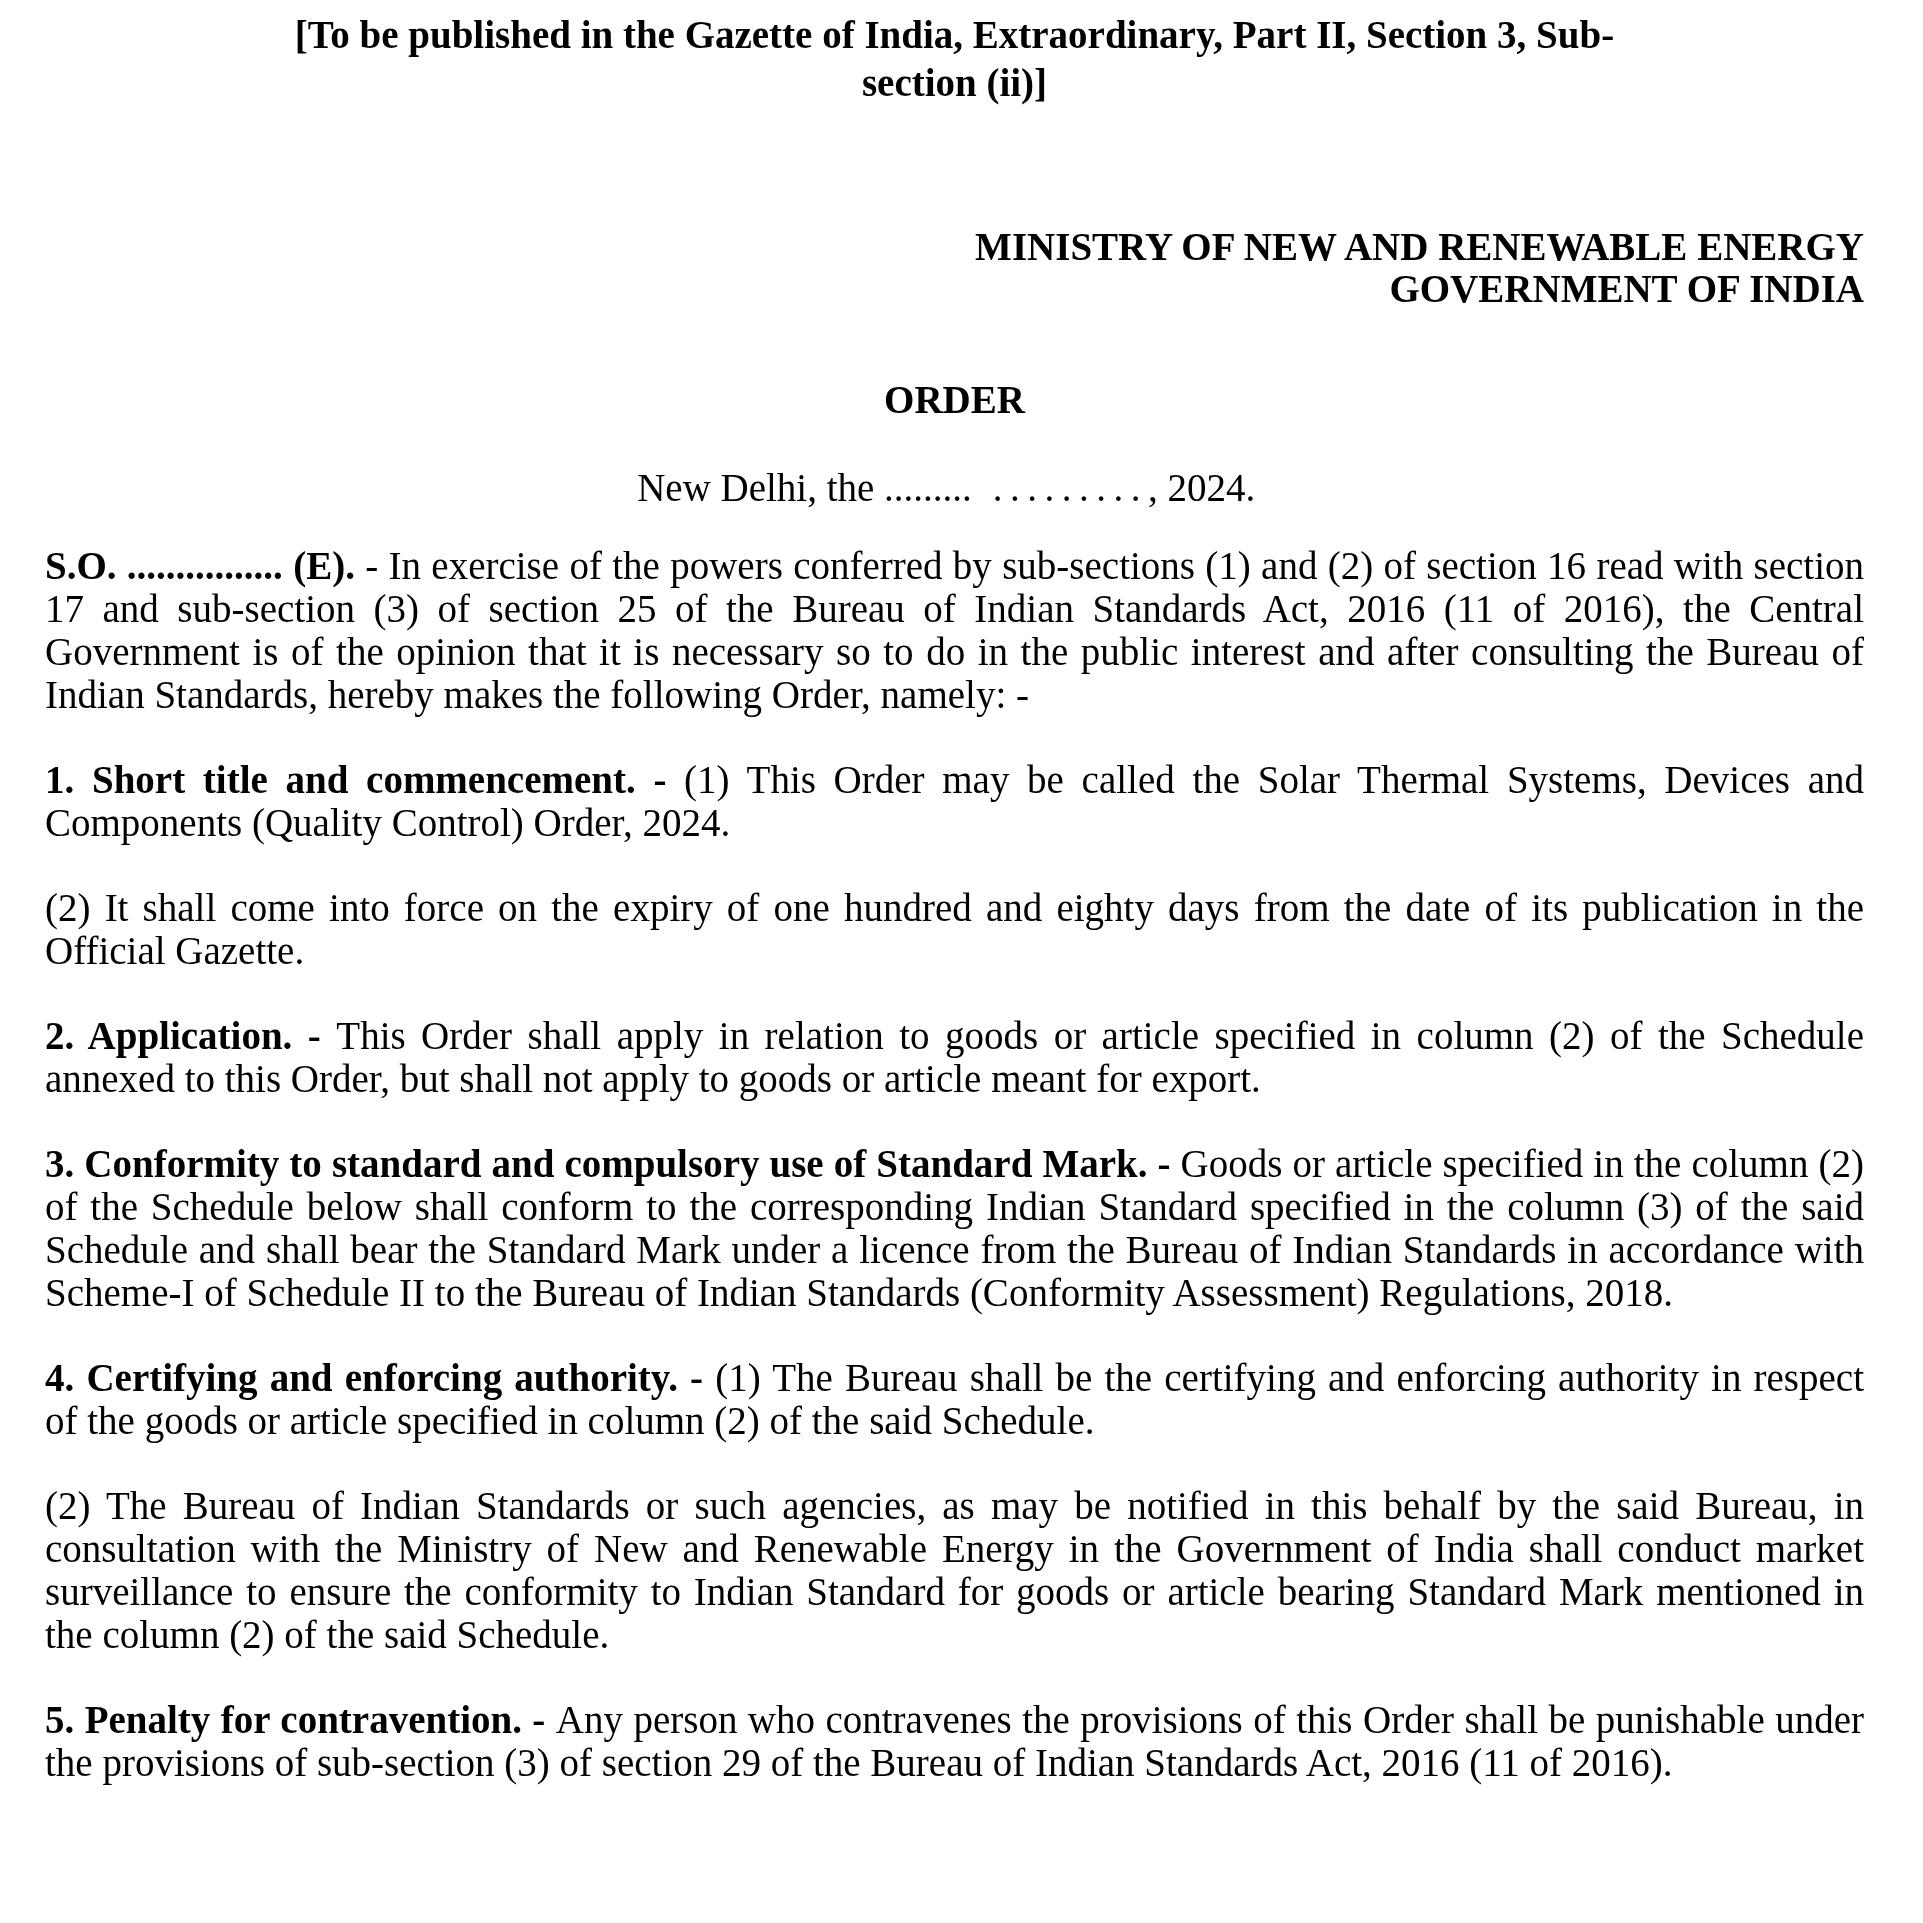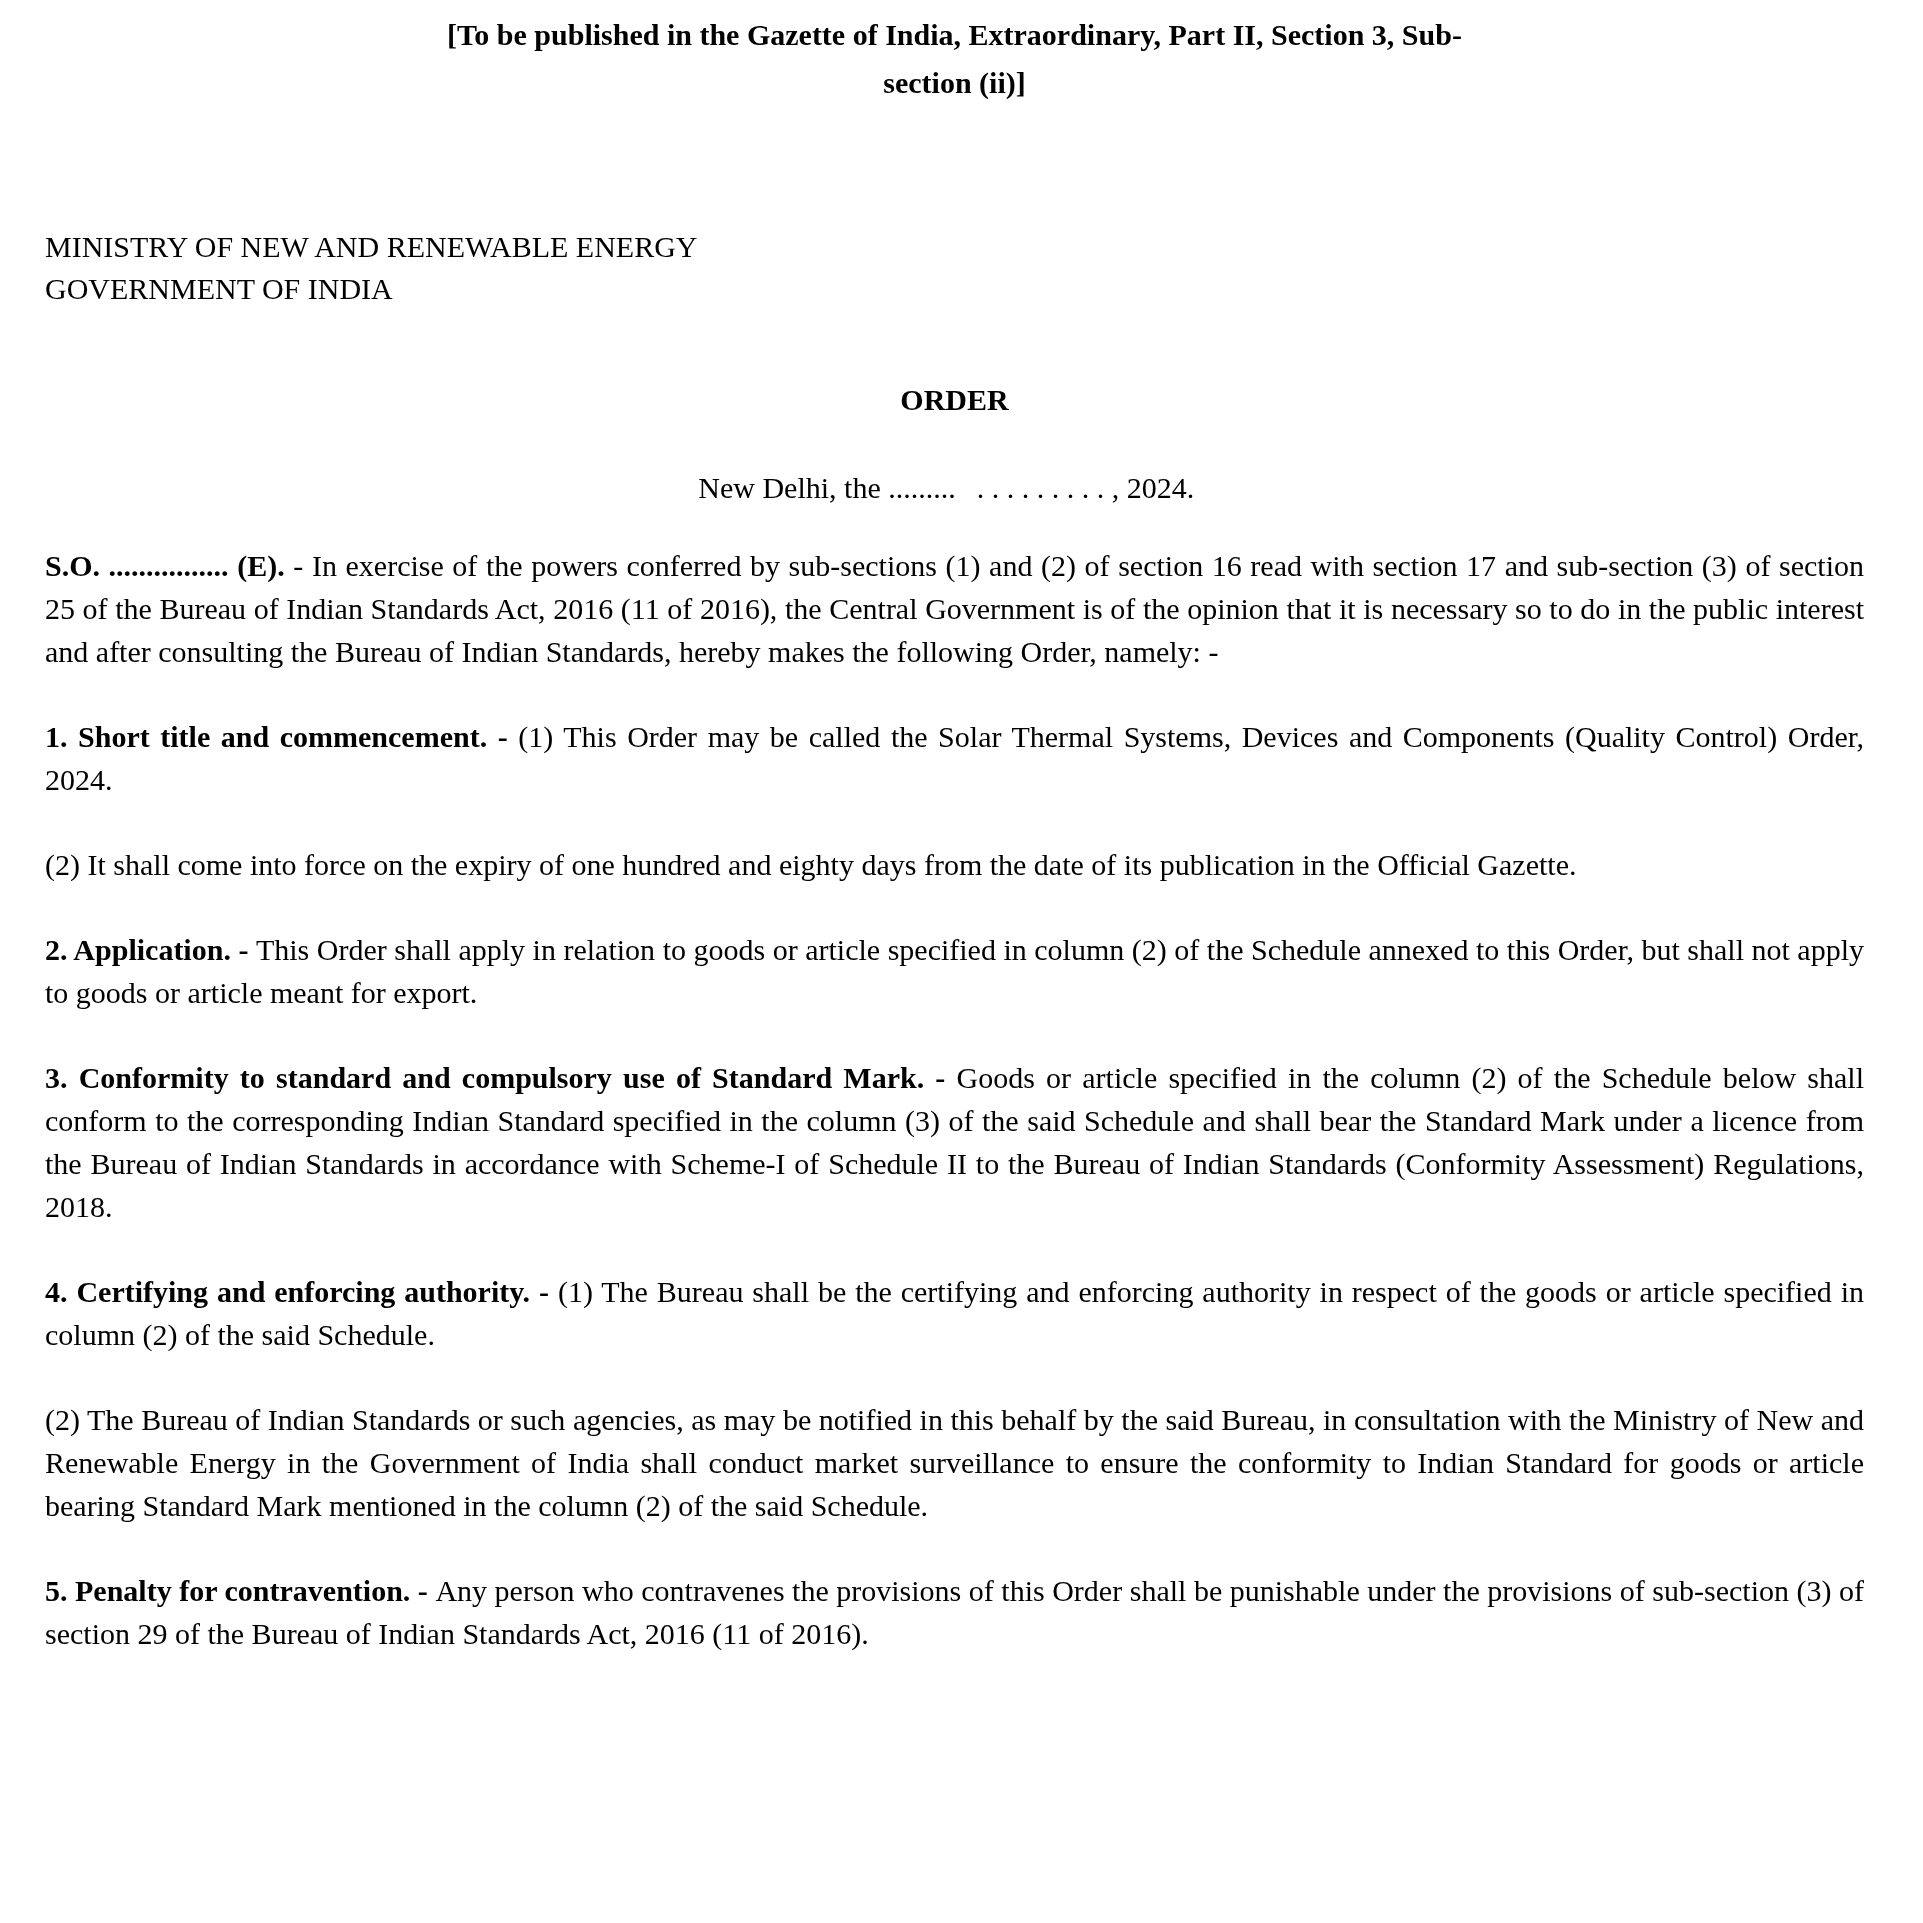--- a/index.html
+++ b/index.html
@@ -7,35 +7,35 @@
     padding: 0;
     background: #ffffff;
   }
   .page {
     position: relative;
     width: 1924px;
     height: 1924px;
     background: #ffffff;
     color: #000000;
     font-family: "Liberation Serif", "DejaVu Serif", serif;
-    font-size: 30px;
+    font-size: 39px;
     line-height: 43px;
     box-sizing: border-box;
     padding: 10.5px 60px 0 45px;
     overflow: hidden;
   }
   .gazette-header {
     text-align: center;
     font-weight: bold;
     line-height: 48px;
     margin: 0;
   }
   .ministry-block {
-    text-align: left;
-    font-weight: normal;
+    text-align: right;
+    font-weight: bold;
     margin-top: 119px;
     line-height: 42px;
   }
   .order-title {
     text-align: center;
     font-weight: bold;
     margin-top: 68px;
   }
   .dateline {
     text-align: center;

